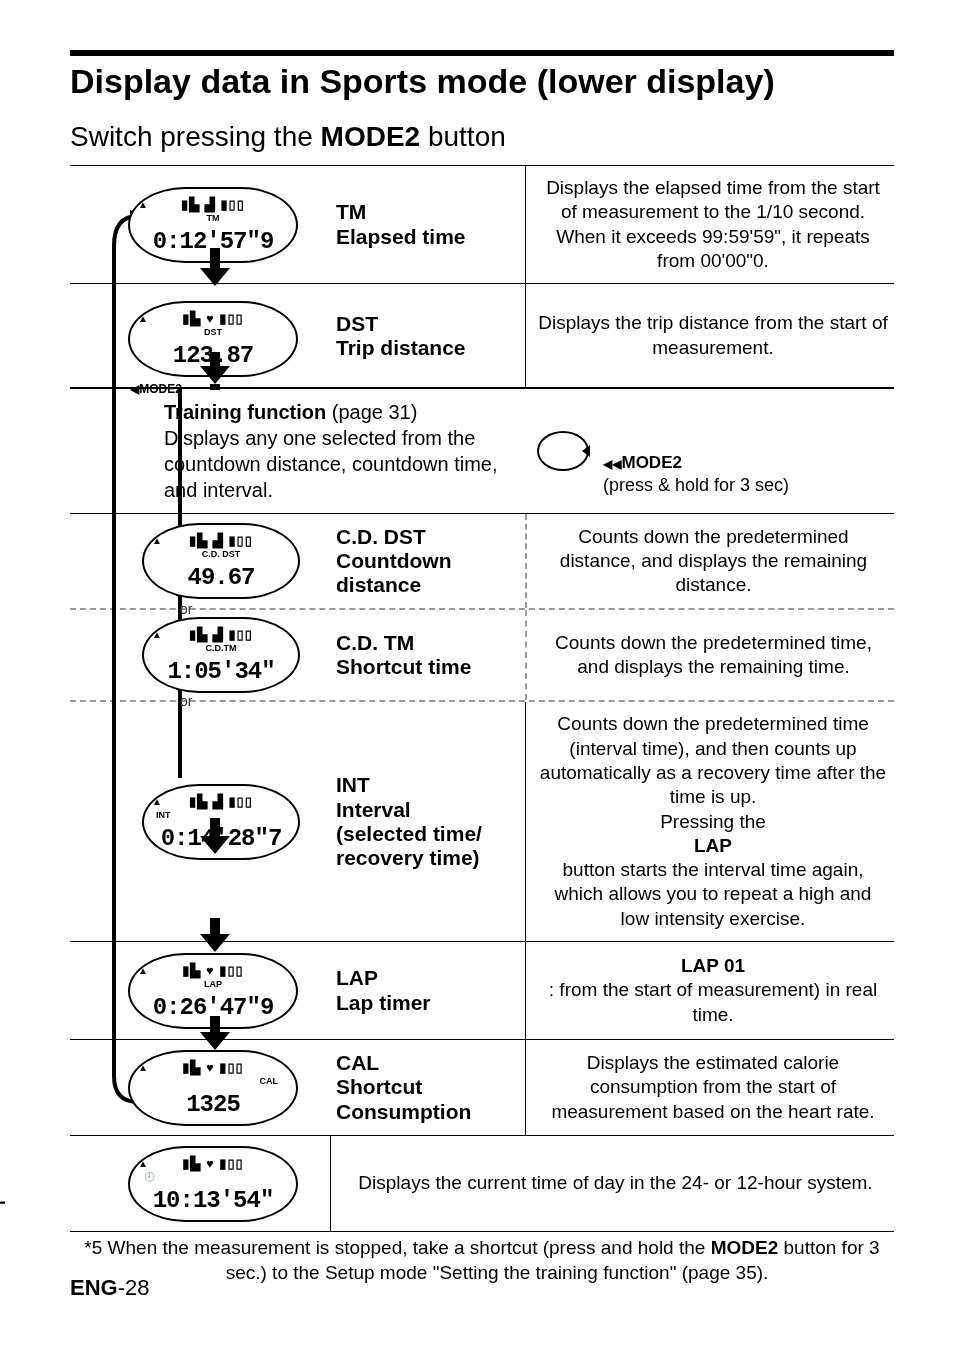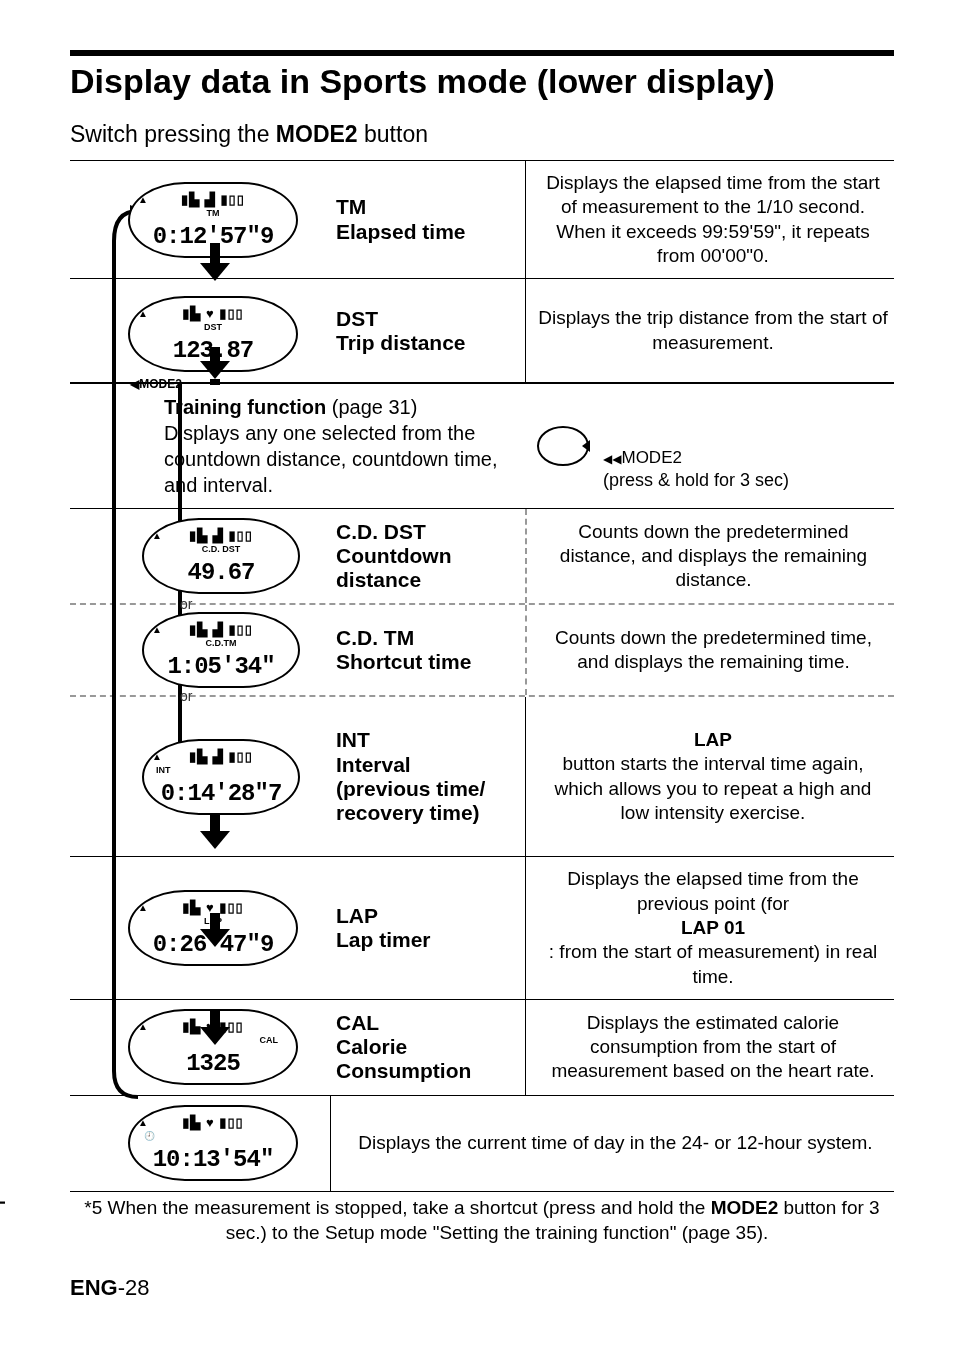--- a/index.html
+++ b/index.html
@@ -7,21 +7,21 @@
 
   .page {
     position: relative;
     width: 954px;
     height: 1345px;
     padding: 50px 60px 40px 70px;
   }
 
   .top-rule { border-top: 6px solid #000; margin-bottom: 6px; }
   .h1 { font-size: 34px; font-weight: bold; margin-bottom: 6px; }
-  .subhead { font-size: 23px; margin-bottom: 12px; margin-top: 20px; }
+  .subhead { font-size: 28px; margin-bottom: 12px; margin-top: 20px; }
   .bold { font-weight: bold; }
 
   .content-area { position: relative; width: 100%; }
 
   
   .row { display: flex; align-items: stretch; border-bottom: 1.5px solid #000; }
   .row .left { width: 260px; position: relative; display: flex; align-items: center; justify-content: flex-start; }
   .row .mid { width: 195px; padding: 10px 6px 10px 6px; display: flex; flex-direction: column; justify-content: center; }
   .row .right { flex: 1; padding: 10px 6px 10px 12px; border-left: 1.5px solid #000; display: flex; flex-direction: column; justify-content: center; font-size: 19px; line-height: 1.28; text-align: center; }
 
@@ -55,21 +55,21 @@
   .shortcut-oval {
     width: 52px; height: 40px; border: 2px solid #000; border-radius: 50%/50%;
     position: relative; flex: 0 0 auto;
   }
   .shortcut-oval::after {
     content: ""; position: absolute; right: -3px; top: 50%; width: 0; height: 0;
     border-top: 6px solid transparent; border-bottom: 6px solid transparent; border-right: 8px solid #000;
     transform: translateY(-50%);
   }
   .mode2-row { display: flex; align-items: center; gap: 6px; }
-  .mode2-label-small { font-weight: normal; font-size: 17px; margin-top: 46px; }
+  .mode2-label-small { font-weight: bold; font-size: 17px; margin-top: 46px; }
   .press-hold { font-size: 18px; margin-top: 2px; }
   .shortcut-title { font-weight: bold; font-size: 20px; }
   .sup { font-size: 12px; vertical-align: super; }
   .training-right-col1 { display: flex; flex-direction: column; }
   .training-right-col2 { display: flex; flex-direction: column; text-align: left; }
 
   .footnote { font-size: 19px; line-height: 1.3; margin-top: 4px; padding-left: 30px; text-indent: -30px; text-align: center; }
 
   .side-label {
     position: absolute; left: 6px; bottom: 120px; transform: rotate(-90deg); transform-origin: left bottom;
@@ -218,24 +218,26 @@
         <div class="lcd" style="margin-left:72px; width:158px;">
           <span class="tri-left">▲</span>
           <div class="top">▮▙ ▟ ▮▯▯</div>
           <div class="sub" style="left:12px; text-align:left;">INT</div>
           <div class="big">0:14'28"7</div>
         </div>
       </div>
       <div class="mid">
         <div class="label-main">INT</div>
         <div class="label-sub">Interval</div>
-        <div class="label-sub">(previous time/</div>
+        <div class="label-sub">(selected time/</div>
         <div class="label-sub">recovery time)</div>
       </div>
       <div class="right">
+        <span style="white-space:pre-line;">Counts down the predetermined time (interval time), and then counts up automatically as a recovery time after the time is up.
+Pressing the </span>
           <span class="bold">LAP</span>
           <span> button starts the interval time again, which allows you to repeat a high and low intensity exercise.</span>
       </div>
     </div>
 
     <div class="down-connector" style="top:652px;">
         <div class="stem" style="height:18px;"></div>
         <div class="head"></div>
       </div>
 
@@ -246,21 +248,20 @@
           <div class="top">▮▙ ♥ ▮▯▯</div>
           <div class="sub">LAP</div>
           <div class="big">0:26'47"9</div>
         </div>
       </div>
       <div class="mid">
         <div class="label-main">LAP</div>
         <div class="label-sub">Lap timer</div>
       </div>
       <div class="right">
-        <span>Displays the elapsed time from the previous point (for </span>
           <span class="bold">LAP 01</span>
           <span>: from the start of measurement) in real time.</span>
       </div>
     </div>
 
     <div class="down-connector" style="top:752px;">
         <div class="stem" style="height:16px;"></div>
         <div class="head"></div>
       </div>
 
@@ -268,21 +269,21 @@
       <div class="left">
         <div class="lcd">
           <span class="tri-left">▲</span>
           <div class="top">▮▙ ♥ ▮▯▯</div>
           <div class="sub" style="right:18px; left:auto; text-align:right;">CAL</div>
           <div class="big">1325</div>
         </div>
       </div>
       <div class="mid">
         <div class="label-main">CAL</div>
-        <div class="label-sub">Calorie</div>
+        <div class="label-sub">Shortcut</div>
         <div class="label-sub">Consumption</div>
       </div>
       <div class="right">Displays the estimated calorie consumption from the start of measurement based on the heart rate.</div>
     </div>
 
     <div class="down-connector" style="top:850px;">
         <div class="stem" style="height:16px;"></div>
         <div class="head"></div>
       </div>
 

